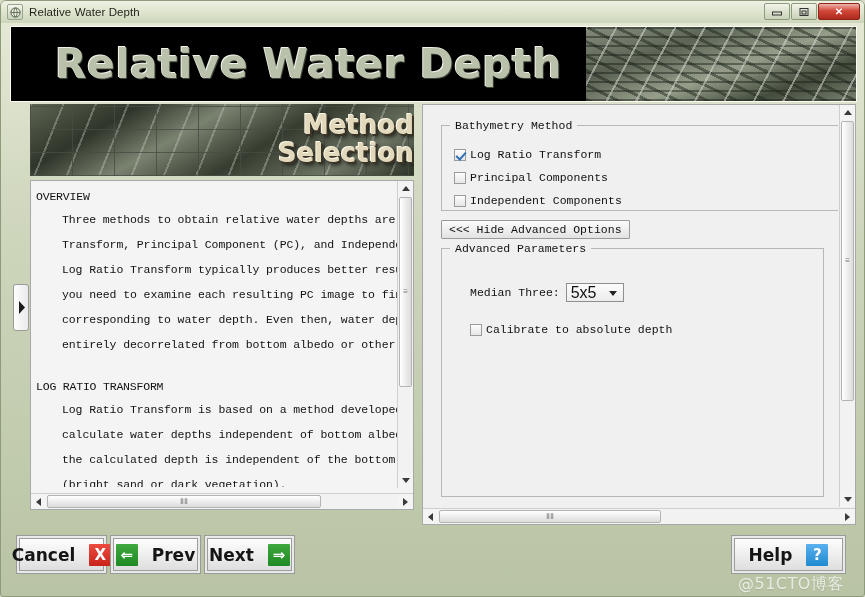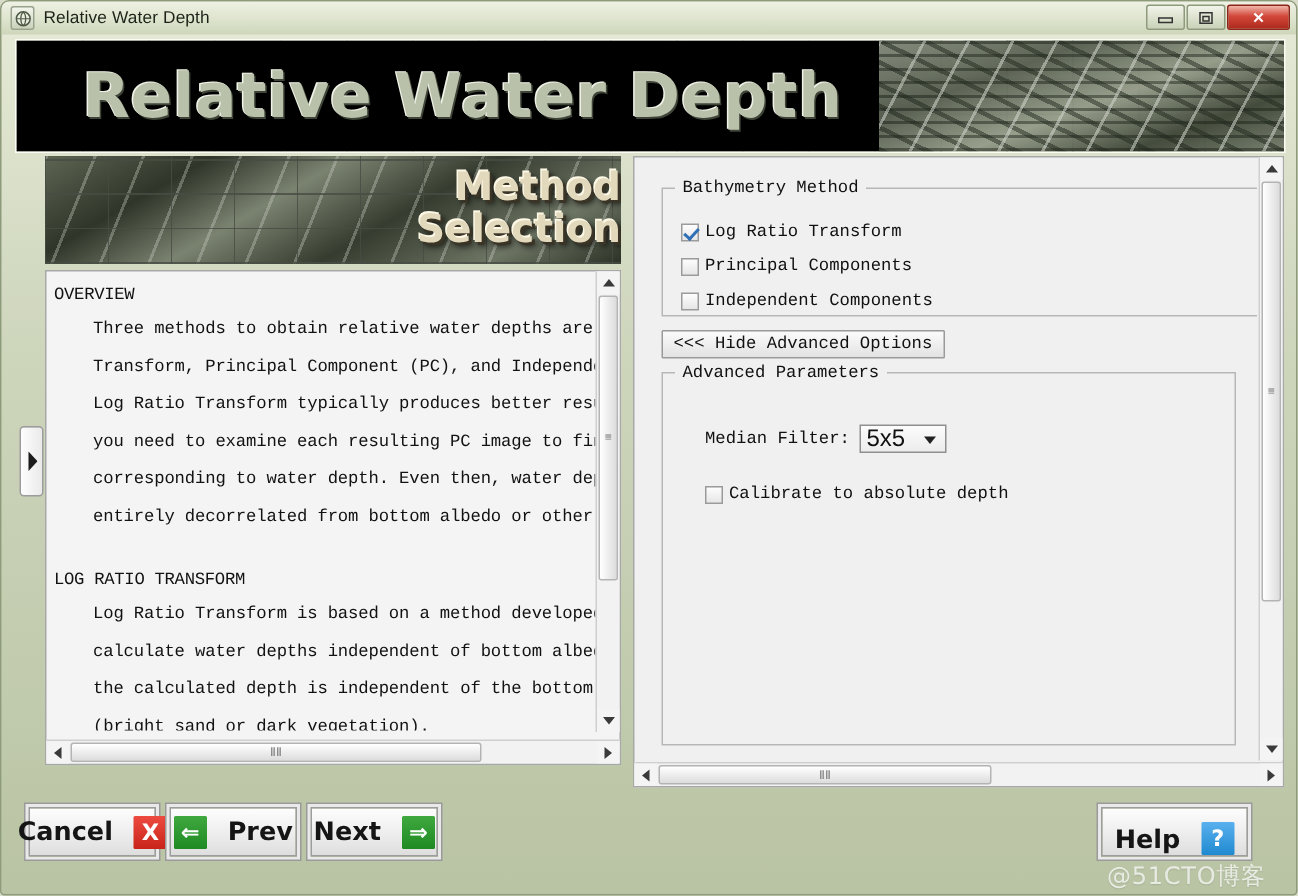--- a/index.html
+++ b/index.html
@@ -322,21 +322,21 @@
     border-radius: 1px;
     flex: 0 0 auto;
   }
   .glyphbox.red   { background: linear-gradient(180deg,#ee4b40,#c8241a); }
   .glyphbox.green { background: linear-gradient(180deg,#3fa83f,#1f8a23); }
   .glyphbox.blue  { background: linear-gradient(180deg,#5ab0ee,#1f8ad0); }
 
   #btn-cancel { left: 18px; top: 537px; width: 85px; height: 33px; }
   #btn-prev   { left: 112px; top: 537px; width: 85px; height: 33px; }
   #btn-next   { left: 206px; top: 537px; width: 85px; height: 33px; }
-  #btn-help   { left: 733px; top: 537px; width: 98px; height: 33px; align-items: flex-end; }
+  #btn-help   { left: 733px; top: 537px; width: 109px; height: 33px; }
 
   #watermark {
     position: absolute; left: 737px; top: 573px;
     font-family: "DejaVu Sans", sans-serif;
     font-size: 16px;
     color: rgba(255,255,255,.72);
     text-shadow: 0 1px 1px rgba(0,0,0,.10);
     letter-spacing: .5px;
     white-space: nowrap;
   }
@@ -457,21 +457,21 @@
       </fieldset>
 
       <div id="btn-hide">
         <span>&lt;&lt;&lt; Hide Advanced Options</span>
       </div>
 
       <fieldset class="grp" id="grp-adv">
         <legend>Advanced Parameters</legend>
 
         <div id="median-row">
-          <span>Median Filter:</span>
+          <span>Median Three:</span>
           <div class="combo">
             <span>5x5</span>
             <span class="arrow"></span>
           </div>
         </div>
 
         <label class="cb-row" style="left:28px; top:68px;">
           <span class="cbox"></span>
           <span>Calibrate to absolute depth</span>
         </label>

